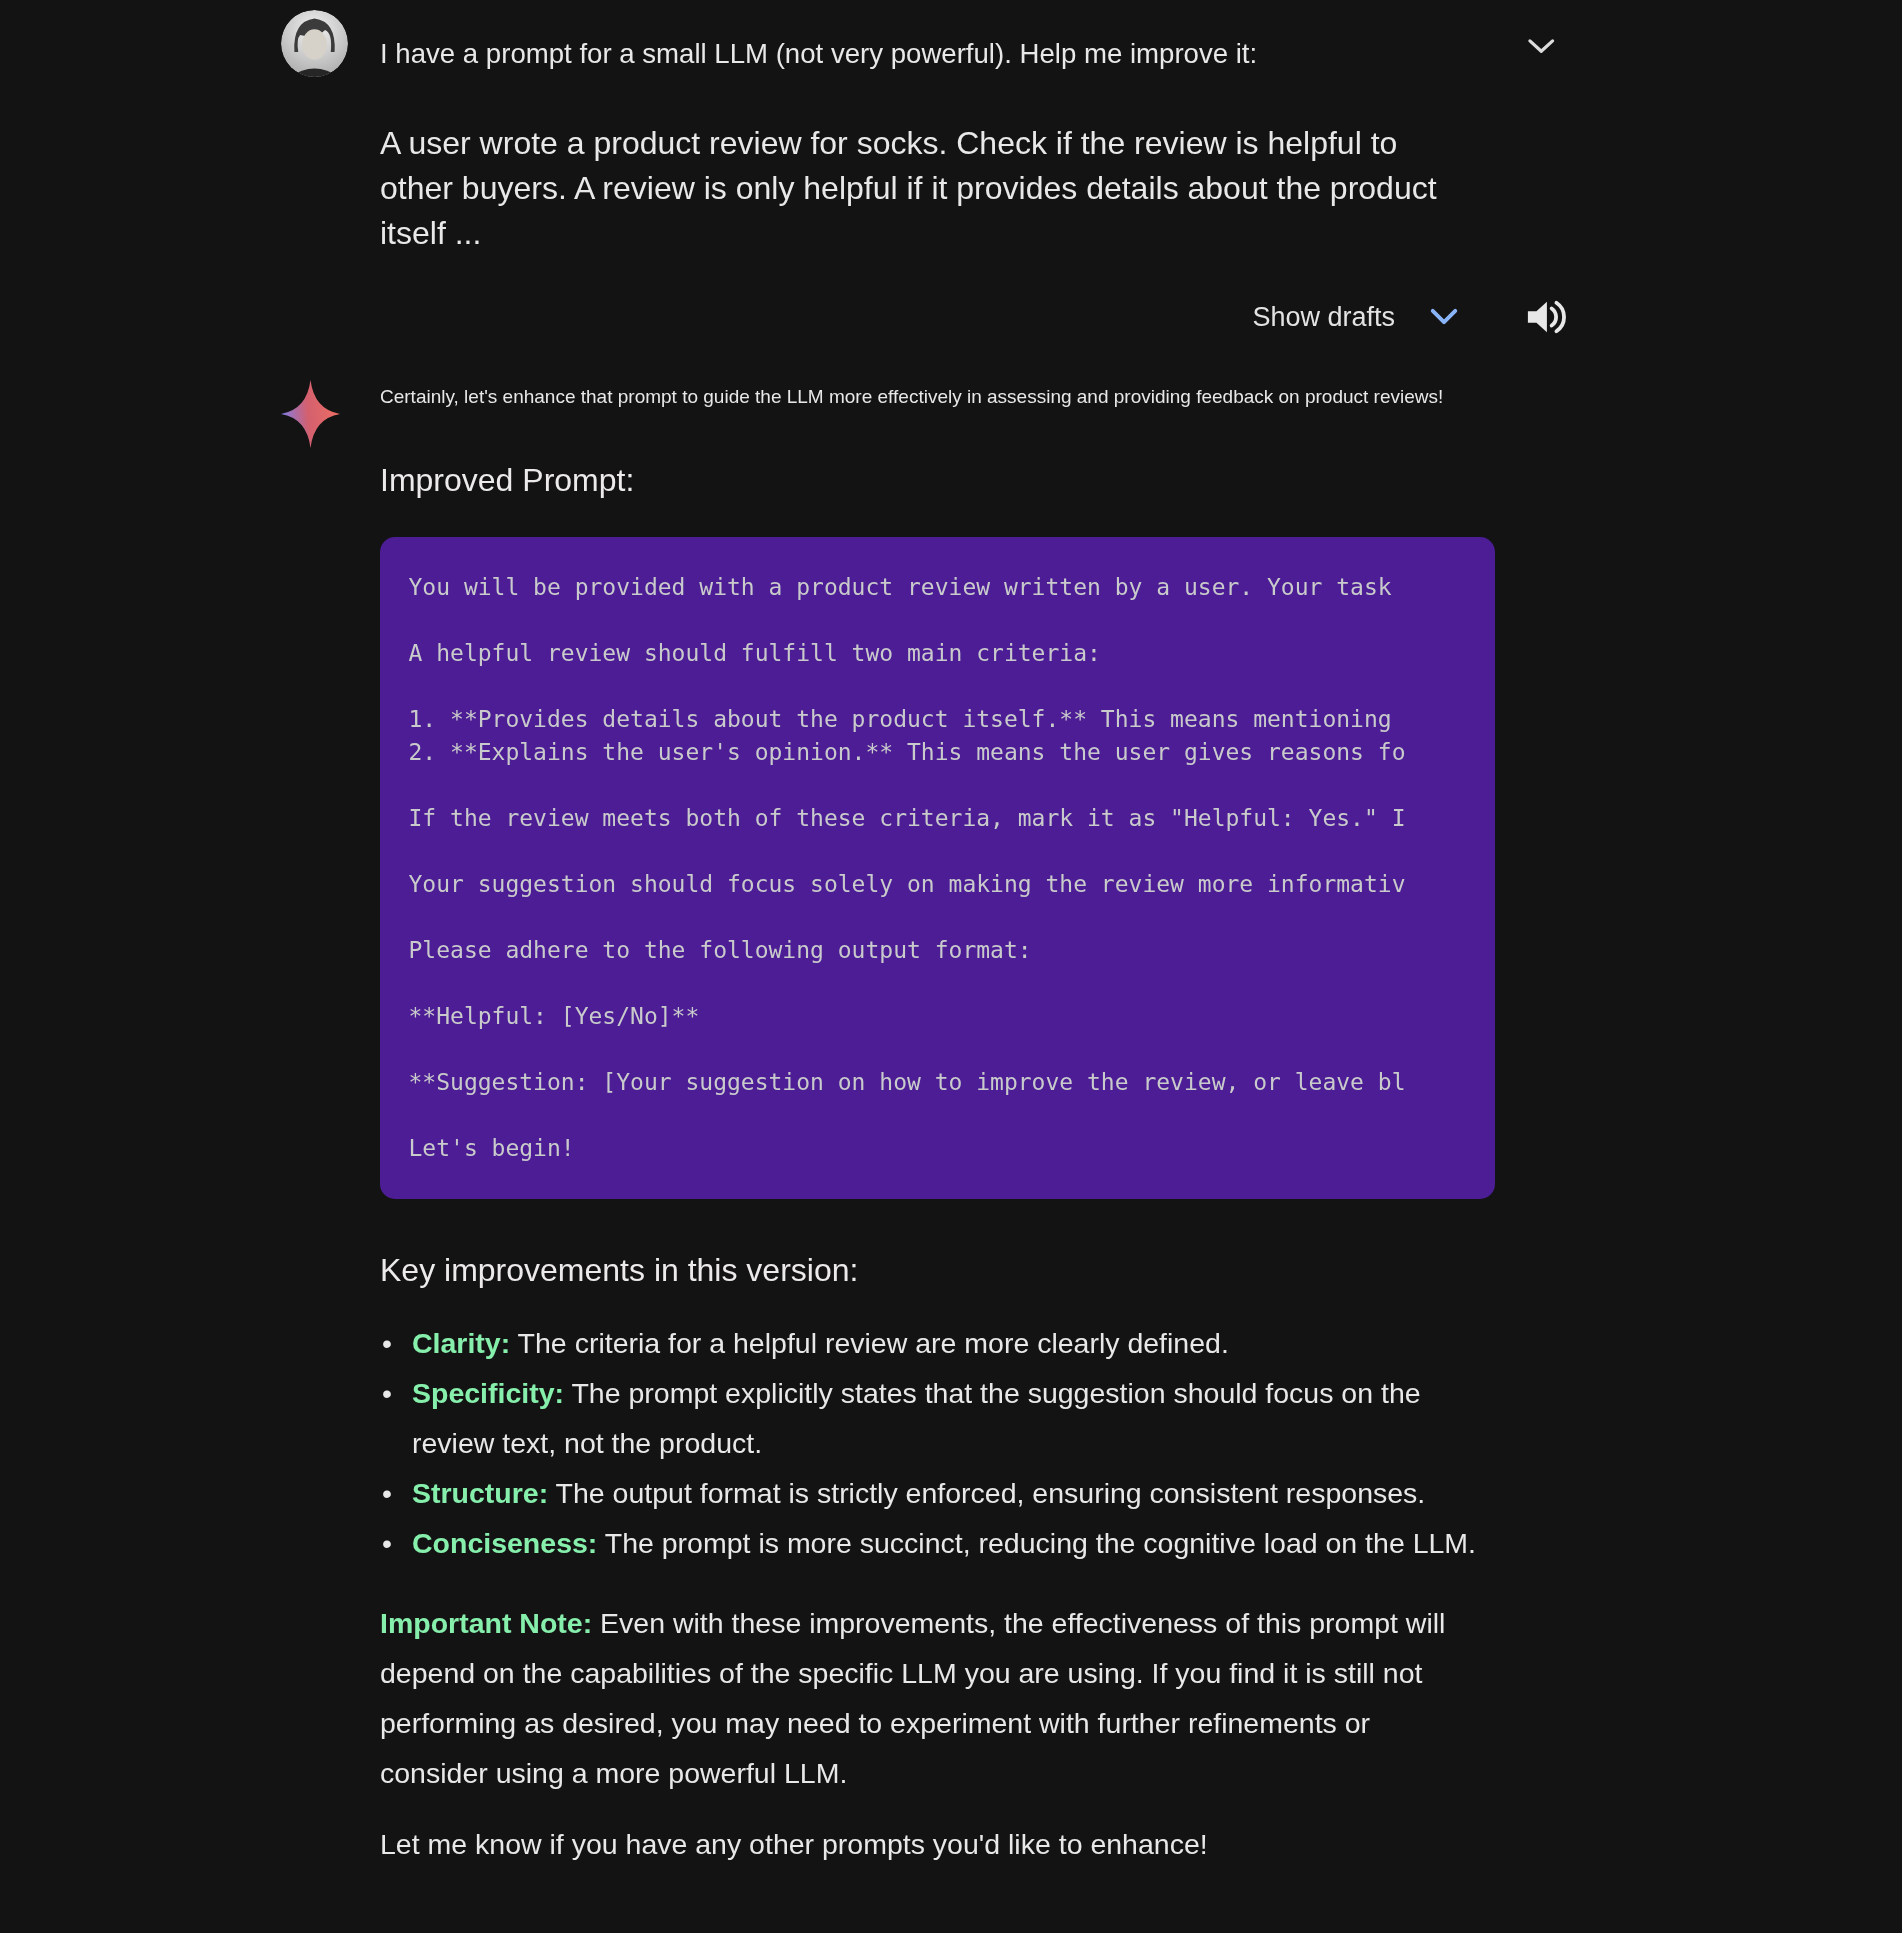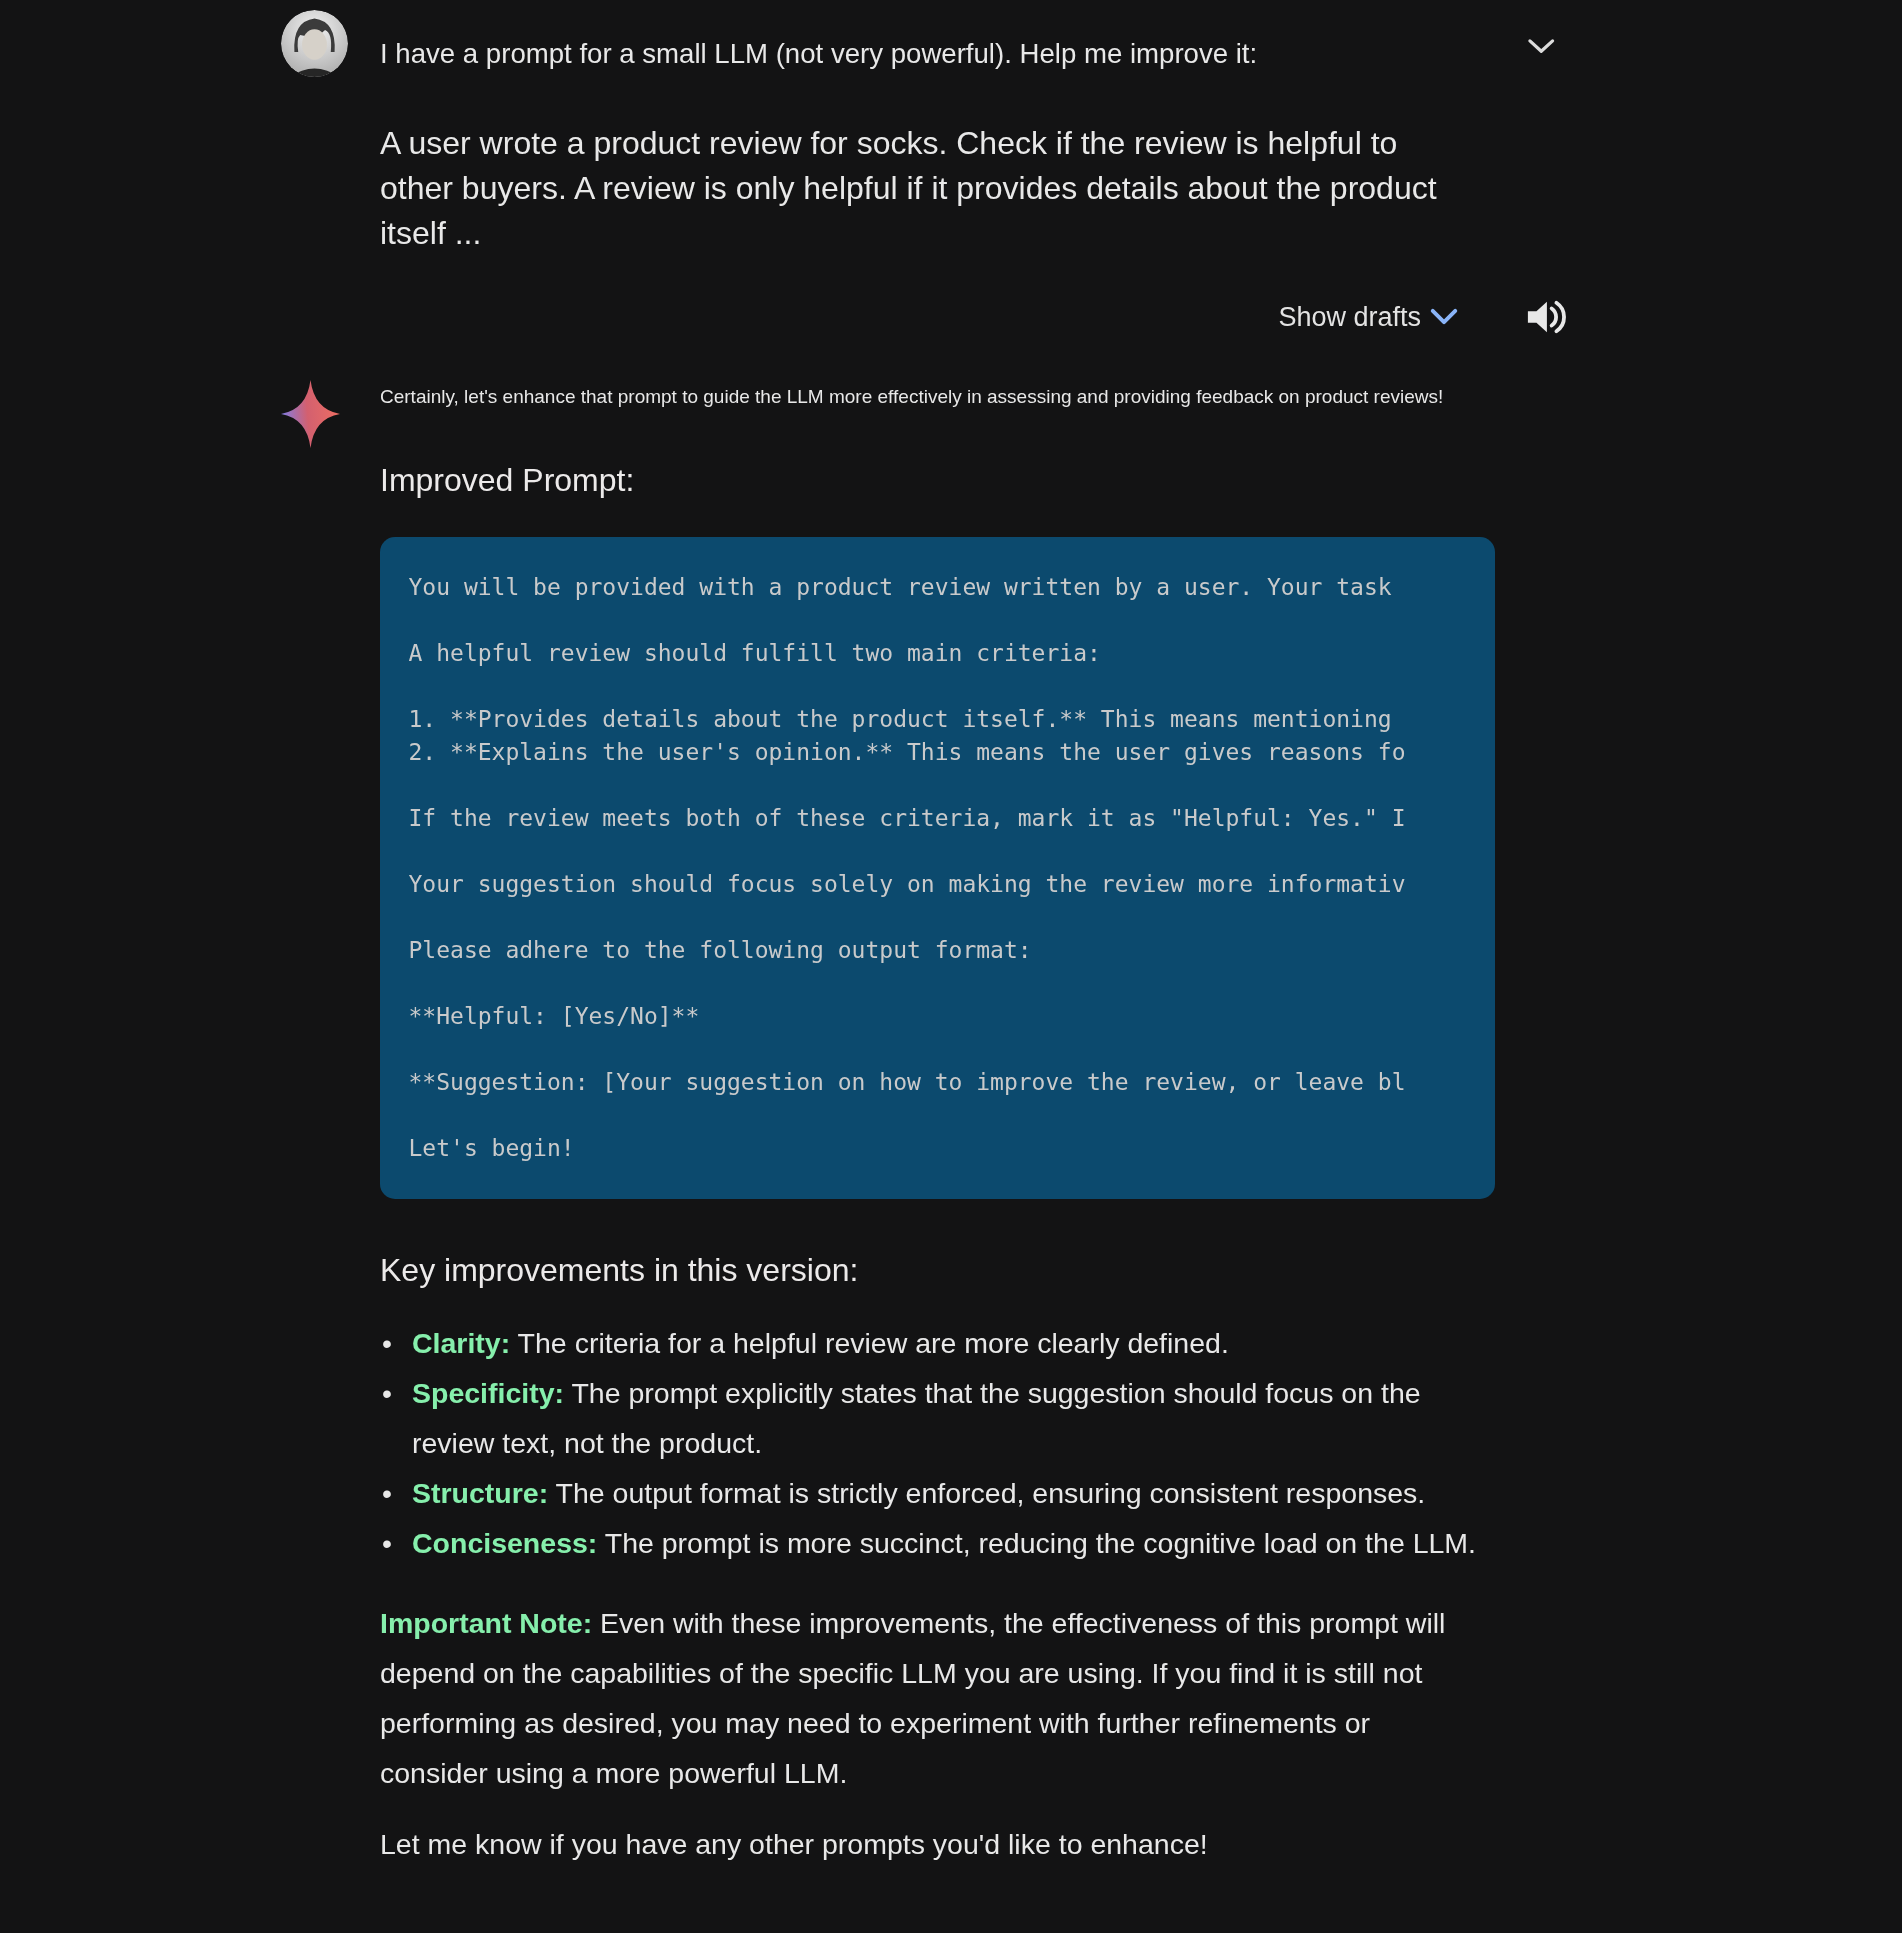--- a/index.html
+++ b/index.html
@@ -34,21 +34,21 @@
     color: #e8e8e8; max-width: 1065px;
   }
 
   
   .drafts-bar {
     margin-top: 40px;
     display: flex; align-items: center; justify-content: flex-end;
     padding-right: 333px; gap: 15px; height: 42px;
   }
   .show-drafts-btn {
-    display: flex; align-items: center; gap: 8px;
+    display: flex; align-items: center; gap: 34px;
     background: transparent; border: none; cursor: pointer;
     font-family: "Liberation Sans", sans-serif;
     font-size: 27px; font-weight: 500; color: #e3e3e3;
   }
   .tts-btn {
     margin-left: 46px; width: 49px; height: 42px;
     background: transparent; border: none; cursor: pointer;
     display: flex; align-items: center; justify-content: center;
   }
 
@@ -56,21 +56,21 @@
   .model-turn { margin-top: 34px; }
   .sparkle { top: 7.6px; width: 59px; height: 68px; }
   .model-intro {
     font-size: 19px; line-height: 50px; color: #e8e8e8; max-width: 1094px;
   }
   .section-heading {
     margin-top: 40px; font-size: 32px; font-weight: 400; color: #eceaea;
   }
   .code-block {
     margin-top: 38px; width: 1115px;
-    background: #0c4a6e; border-radius: 15px;
+    background: #4c1d95; border-radius: 15px;
     padding: 34px 0 34px 28.5px; overflow: hidden;
   }
   .code-block pre {
     font-family: "DejaVu Sans Mono", monospace;
     font-size: 23px; line-height: 33px; color: #c9cacb;
     white-space: pre; overflow: hidden;
   }
   .key-heading { margin-top: 53px; }
   .improvement-list {
     margin-top: 28.5px; list-style: none; max-width: 1113px;

